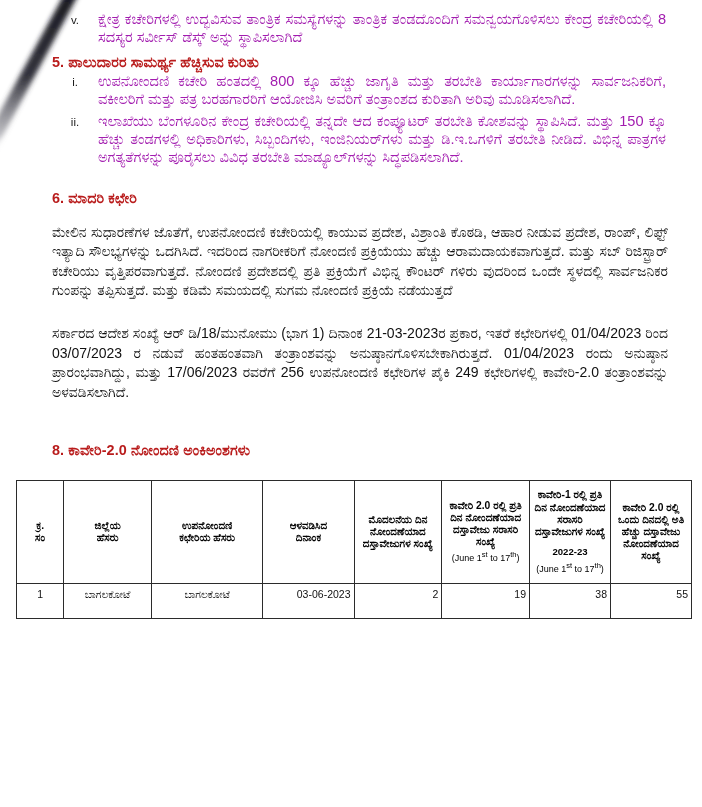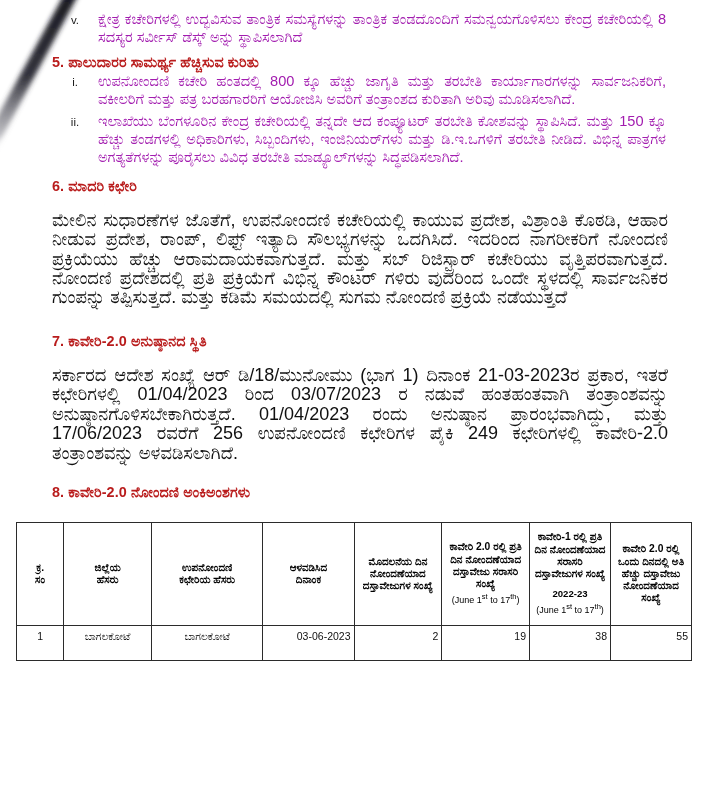--- a/index.html
+++ b/index.html
@@ -73,34 +73,34 @@
     font-size: 14.4px;
     font-weight: bold;
     margin: 0;
     padding: 0;
     line-height: 19px;
     color: #b91c1c;
     letter-spacing: 0.1px;
   }
 
   p.para {
-    font-size: 18px;
+    font-size: 14px;
     line-height: 19.4px;
     margin: 0;
     padding: 0 2px 0 0;
     text-align: justify;
     text-justify: inter-word;
     color: #101010;
   }
   p.para.after-heading { margin-top: 15px; }
 
   .block-5 { margin-top: 6px; }
-  .block-6 { margin-top: 10px; }
+  .block-6 { margin-top: 22px; }
   .block-7 { margin-top: 24px; }
-  .block-8 { margin-top: 20px; }
+  .block-8 { margin-top: 39px; }
 
   
   .table-wrap {
     margin-top: 20px;
     padding: 0 10px 0 16px;
   }
   table.stats-table {
     border-collapse: collapse;
     width: 100%;
     table-layout: fixed;
@@ -196,21 +196,20 @@
         </li>
       </ul>
     </div>
 
     <div class="block-6">
       <h2 class="section-heading">6. ಮಾದರಿ ಕಛೇರಿ</h2>
       <p class="para after-heading">ಮೇಲಿನ ಸುಧಾರಣೆಗಳ ಜೊತೆಗೆ, ಉಪನೋಂದಣಿ ಕಚೇರಿಯಲ್ಲಿ ಕಾಯುವ ಪ್ರದೇಶ, ವಿಶ್ರಾಂತಿ ಕೊಠಡಿ, ಆಹಾರ ನೀಡುವ ಪ್ರದೇಶ, ರಾಂಪ್, ಲಿಫ್ಟ್ ಇತ್ಯಾದಿ  ಸೌಲಭ್ಯಗಳನ್ನು ಒದಗಿಸಿದೆ. ಇದರಿಂದ ನಾಗರೀಕರಿಗೆ ನೋಂದಣಿ ಪ್ರಕ್ರಿಯೆಯು ಹೆಚ್ಚು ಆರಾಮದಾಯಕವಾಗುತ್ತದೆ. ಮತ್ತು ಸಬ್ ರಿಜಿಸ್ಟ್ರಾರ್ ಕಚೇರಿಯು ವೃತ್ತಿಪರವಾಗುತ್ತದೆ. ನೋಂದಣಿ ಪ್ರದೇಶದಲ್ಲಿ ಪ್ರತಿ ಪ್ರಕ್ರಿಯೆಗೆ ವಿಭಿನ್ನ ಕೌಂಟರ್ ಗಳಿರು ವುದರಿಂದ ಒಂದೇ ಸ್ಥಳದಲ್ಲಿ ಸಾರ್ವಜನಿಕರ ಗುಂಪನ್ನು ತಪ್ಪಿಸುತ್ತದೆ. ಮತ್ತು ಕಡಿಮೆ ಸಮಯದಲ್ಲಿ ಸುಗಮ ನೋಂದಣಿ ಪ್ರಕ್ರಿಯೆ ನಡೆಯುತ್ತದೆ</p>
     </div>
 
     <div class="block-7">
-      <h2 class="section-heading">7. ಕಾವೇರಿ-2.0 ಅನುಷ್ಠಾನದ ಸ್ಥಿತಿ</h2>
       <p class="para after-heading">ಸರ್ಕಾರದ ಆದೇಶ ಸಂಖ್ಯೆ ಆರ್ ಡಿ/18/ಮುನೋಮು (ಭಾಗ 1) ದಿನಾಂಕ 21-03-2023ರ ಪ್ರಕಾರ, ಇತರೆ ಕಛೇರಿಗಳಲ್ಲಿ 01/04/2023 ರಿಂದ 03/07/2023 ರ ನಡುವೆ ಹಂತಹಂತವಾಗಿ ತಂತ್ರಾಂಶವನ್ನು ಅನುಷ್ಠಾನಗೊಳಿಸಬೇಕಾಗಿರುತ್ತದೆ.  01/04/2023 ರಂದು ಅನುಷ್ಠಾನ ಪ್ರಾರಂಭವಾಗಿದ್ದು, ಮತ್ತು 17/06/2023 ರವರೆಗೆ 256 ಉಪನೋಂದಣಿ ಕಛೇರಿಗಳ ಪೈಕಿ 249 ಕಛೇರಿಗಳಲ್ಲಿ ಕಾವೇರಿ-2.0 ತಂತ್ರಾಂಶವನ್ನು ಅಳವಡಿಸಲಾಗಿದೆ.</p>
     </div>
 
     <div class="block-8">
       <h2 class="section-heading">8. ಕಾವೇರಿ-2.0 ನೋಂದಣಿ ಅಂಕಿಅಂಶಗಳು</h2>
     </div>
 
   </div>
 
   <div class="table-wrap">

